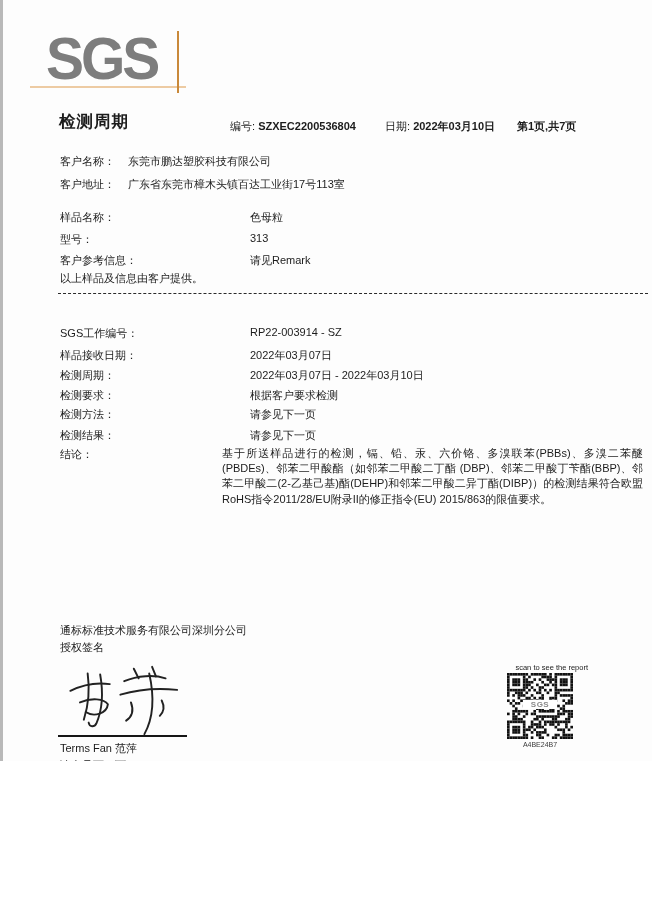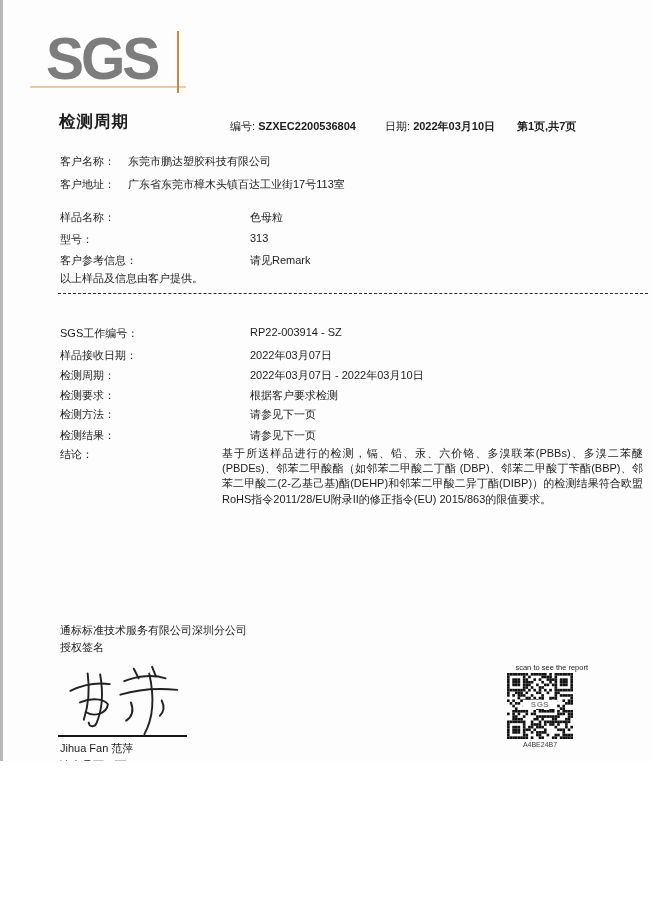--- a/index.html
+++ b/index.html
@@ -145,21 +145,21 @@
       <path d="M62,20 C76,14 93,13 105,17"></path>
       <path d="M72,7 L77,17"></path>
       <path d="M91,5 L95,15"></path>
       <path d="M58,34 C78,28 98,27 117,29"></path>
       <path d="M88,12 C93,34 93,57 83,75"></path>
       <path d="M69,42 C72,50 70,57 64,61"></path>
       <path d="M101,40 C104,46 103,52 99,56"></path>
     </g>
   </svg>
   <div class="abs sig-line"></div>
-  <div class="abs sig-name">Jihua Fan 范萍</div>
+  <div class="abs sig-name">Terms Fan 范萍</div>
   <div class="abs sig-role">请参见下一页</div>
 
   <div class="abs qr-caption">scan to see the report</div>
   <div class="abs qr-box">
     <svg id="qr-svg" width="66" height="66" viewBox="0 0 66 66" fill="#111">
         <rect x="0.00" y="0.00" width="2.64" height="2.64"></rect>
         <rect x="2.64" y="0.00" width="2.64" height="2.64"></rect>
         <rect x="5.28" y="0.00" width="2.64" height="2.64"></rect>
         <rect x="7.92" y="0.00" width="2.64" height="2.64"></rect>
         <rect x="10.56" y="0.00" width="2.64" height="2.64"></rect>

